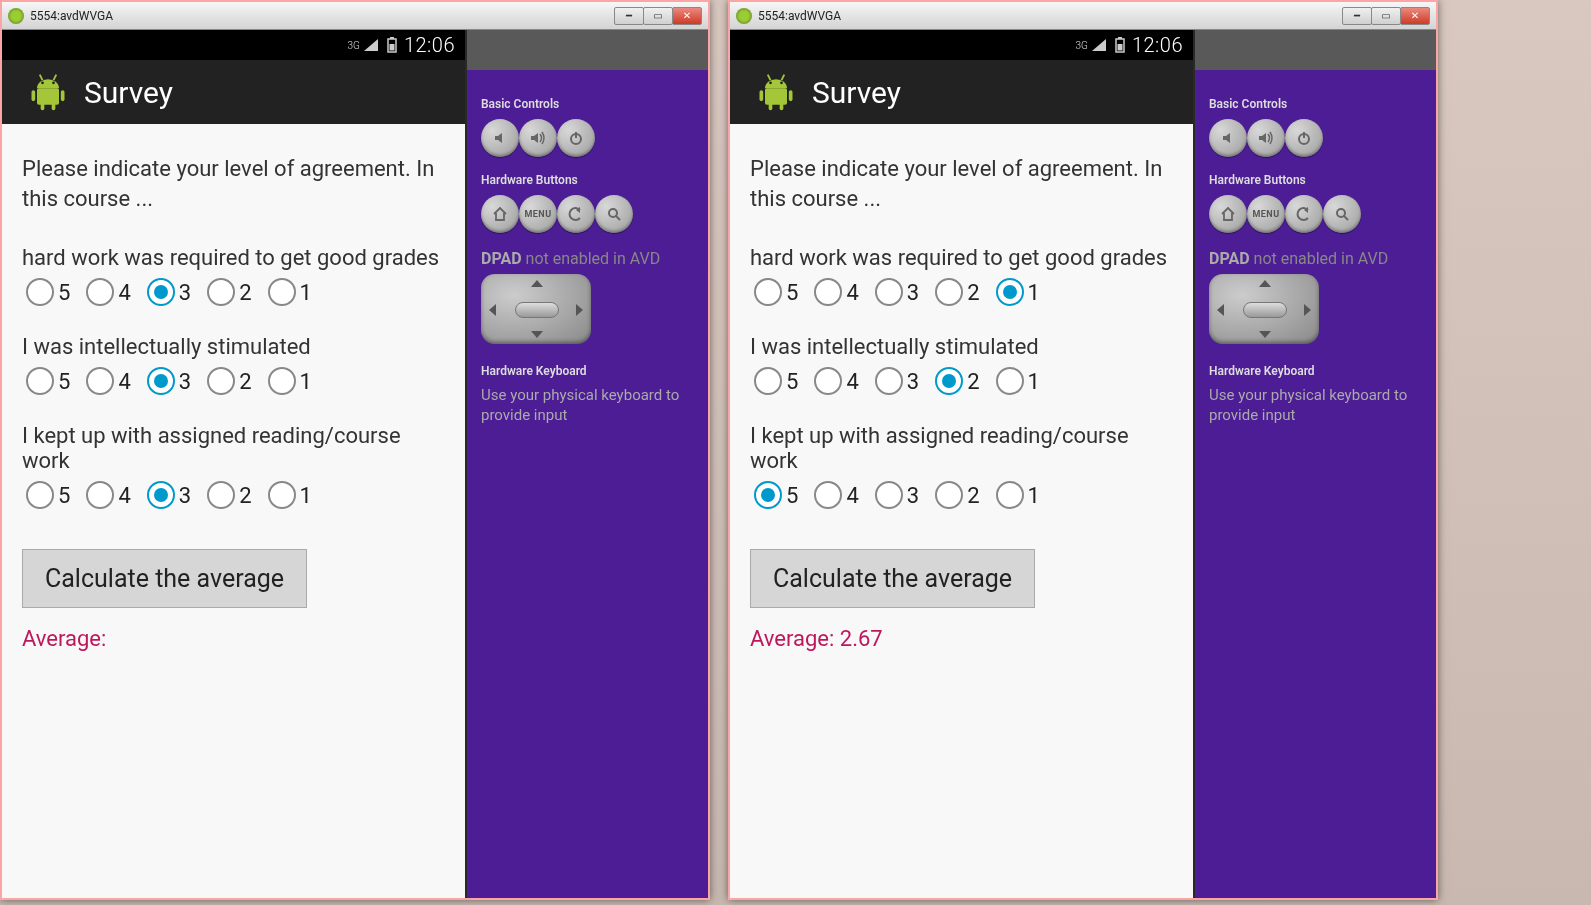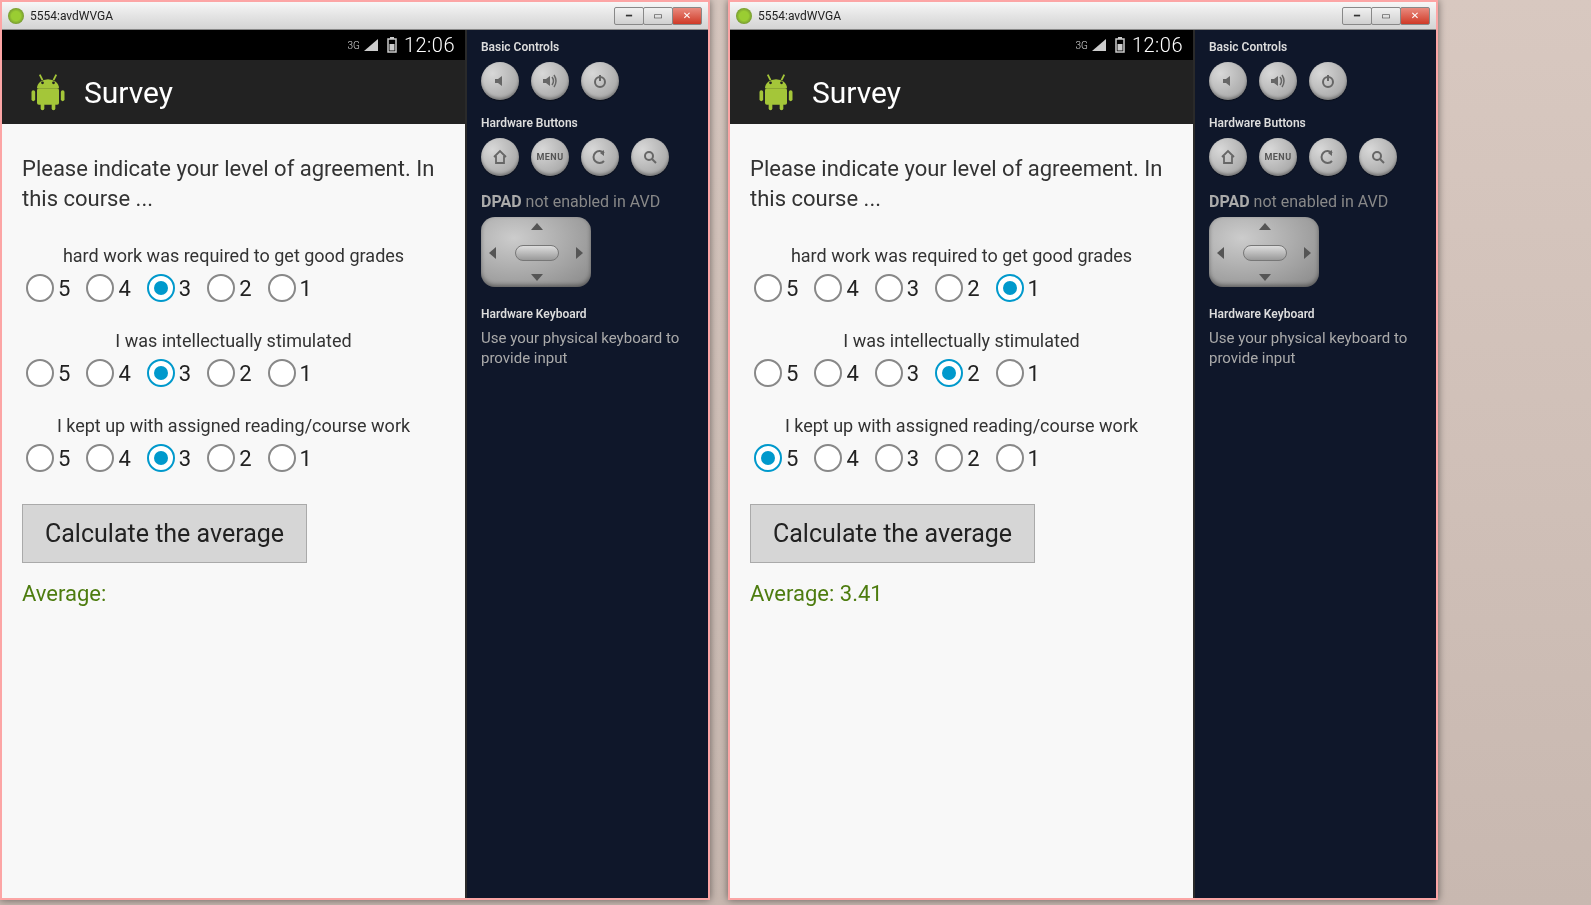--- a/index.html
+++ b/index.html
@@ -87,51 +87,52 @@
   .actionbar-title { color: #fff; font-size: 30px; font-weight: 400; }
   .content {
     flex: 1;
     background: #f8f8f8;
     padding: 30px 20px 8px 20px;
     font-size: 22px;
     color: #333;
     overflow: hidden;
   }
   .prompt { line-height: 1.35; margin-bottom: 32px; }
-  .question { margin-bottom: 8px; font-size: 18px; text-align: center; }
+  .question { margin-bottom: 8px; font-size: 22px; }
   .radios { display: flex; align-items: center; gap: 4px; margin-bottom: 28px; padding-left: 4px; }
   .radio { display: flex; align-items: center; gap: 4px; margin-right: 12px; }
   .rb {
     width: 28px; height: 28px; border: 2.5px solid #888; border-radius: 50%;
     display:flex;align-items:center;justify-content:center;
     background:#fff;
   }
   .rb.sel { border-color: #0099cc; }
   .rb.sel::after { content:""; width:14px;height:14px;border-radius:50%;background:#0099cc; }
   .rlabel { font-size: 22px; color: #222; }
   .calcbtn {
     display:inline-block;
     background: #d6d6d6;
     border: 1px solid #aaa;
     padding: 14px 22px;
     font-size: 25px;
     color: #222;
-    margin-top: 4px;
+    margin-top: 12px;
     margin-bottom: 18px;
   }
-  .avg { font-size: 22px; color: #4d7c0f; }
+  .avg { font-size: 22px; color: #be185d; }
   .side-panel {
     flex:1;
-    background: #0f172a;
-    padding: 10px 14px;
+    background: #4c1d95;
+    padding: 27px 14px;
     color: #ccc;
     font-size: 12px;
+    margin-top: 40px;
   }
   .sp-h { font-size: 12px; color: #ddd; font-weight: 600; margin-bottom: 8px; }
-  .iconrow { display:flex; gap: 12px; margin-bottom: 16px; }
+  .iconrow { display:flex; margin-bottom: 16px; }
   .circbtn {
     width: 38px; height: 38px; border-radius: 50%;
     background: radial-gradient(circle at 30% 30%, #d8d8d8, #9a9a9a);
     box-shadow: inset 0 -2px 3px rgba(0,0,0,0.3), 0 1px 1px rgba(0,0,0,0.4);
     display:flex;align-items:center;justify-content:center;
     color:#555;font-size:14px;
   }
   .circbtn.menu { font-size: 9px; font-weight: bold; letter-spacing: 0.5px; }
   .dpad-note { color:#aaa; font-size:16px; margin-bottom:6px; }
   .dpad-note .dark { color:#888; }
@@ -453,21 +454,21 @@
               <span class="rlabel">2</span>
             </div>
           <div class="radio">
               <div class="rb"></div>
               <span class="rlabel">1</span>
             </div>
         </div>
 
         <div class="calcbtn">Calculate the average</div>
         <div class="avg">
-          <span>Average:</span> <span>3.41</span>
+          <span>Average:</span> <span>2.67</span>
         </div>
       </div>
     </div>
 
     <div class="side-panel">
       <div class="sp-h">Basic Controls</div>
       <div class="iconrow">
         <div class="circbtn">
           <svg width="16" height="16">
               <path d="M3 6h3l4-3v10l-4-3H3Z" fill="#666"></path>

